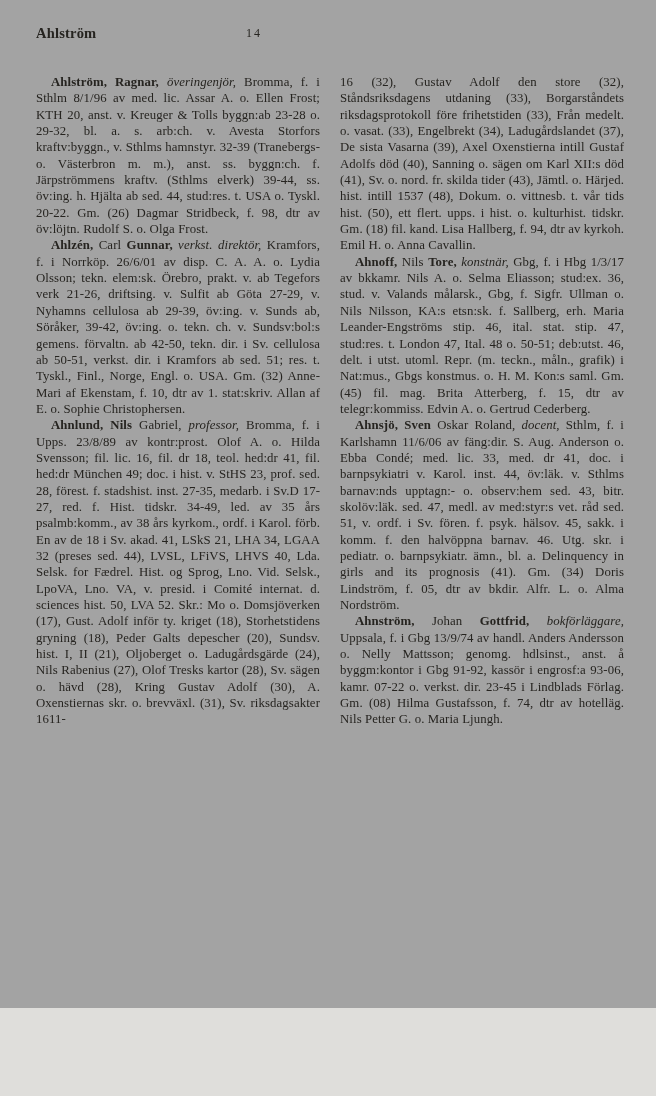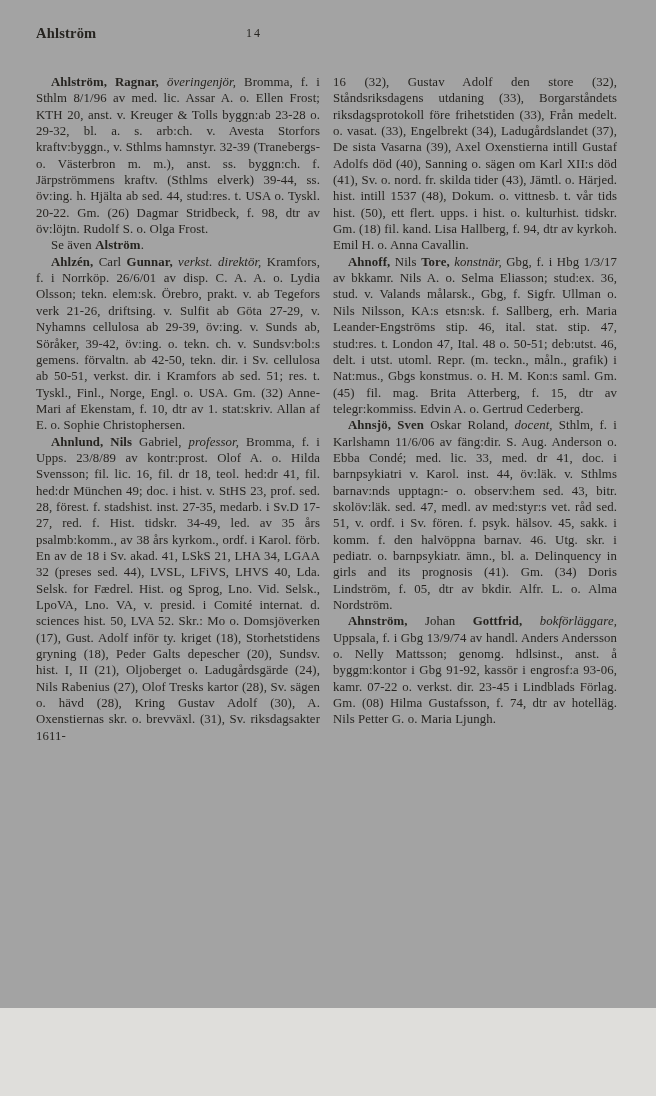--- a/index.html
+++ b/index.html
@@ -27,21 +27,21 @@
     letter-spacing: 0.2px;
   }
   .page-number {
     position: absolute;
     left: 210px; top: 2px;
     font-size: 12px;
     letter-spacing: 2px;
   }
   .columns {
     display: flex;
-    gap: 13px;
+    gap: 20px;
     margin-top: 14px;
   }
   .col {
     width: 284px;
     text-align: justify;
     font-size: 12.8px;
     line-height: 16.35px;
     letter-spacing: 0.1px;
     hyphens: none;
   }
@@ -54,21 +54,20 @@
 <body>
 
 <div class="page">
   <div class="header">
     <span class="running-head">Ahlström</span>
     <span class="page-number">14</span>
   </div>
   <div class="columns">
     <div class="col" id="col-left">
         <p class="para indent"><span class="b">Ahlström, Ragnar, </span><span class="i">överingenjör, </span><span>Bromma, f. i Sthlm 8/1/96 av med. lic. Assar A. o. Ellen Frost; KTH 20, anst. v. Kreuger &amp; Tolls byggn:ab 23-28 o. 29-32, bl. a. s. arb:ch. v. Avesta Storfors kraftv:byggn., v. Sthlms hamnstyr. 32-39 (Tranebergs- o. Västerbron m. m.), anst. ss. byggn:ch. f. Järpströmmens kraftv. (Sthlms elverk) 39-44, ss. öv:ing. h. Hjälta ab sed. 44, stud:res. t. USA o. Tyskl. 20-22. Gm. (26) Dagmar Stridbeck, f. 98, dtr av öv:löjtn. Rudolf S. o. Olga Frost.</span></p>
-        <p class="para indent"><span>Se även </span><span class="b">Alström</span><span>.</span></p>
         <p class="para indent"><span class="b">Ahlzén, </span><span>Carl </span><span class="b">Gunnar, </span><span class="i">verkst. direktör, </span><span>Kramfors, f. i Norrköp. 26/6/01 av disp. C. A. A. o. Lydia Olsson; tekn. elem:sk. Örebro, prakt. v. ab Tegefors verk 21-26, driftsing. v. Sulfit ab Göta 27-29, v. Nyhamns cellulosa ab 29-39, öv:ing. v. Sunds ab, Söråker, 39-42, öv:ing. o. tekn. ch. v. Sundsv:bol:s gemens. förvaltn. ab 42-50, tekn. dir. i Sv. cellulosa ab 50-51, verkst. dir. i Kramfors ab sed. 51; res. t. Tyskl., Finl., Norge, Engl. o. USA. Gm. (32) Anne-Mari af Ekenstam, f. 10, dtr av 1. stat:skriv. Allan af E. o. Sophie Christophersen.</span></p>
         <p class="para indent"><span class="b">Ahnlund, Nils </span><span>Gabriel, </span><span class="i">professor, </span><span>Bromma, f. i Upps. 23/8/89 av kontr:prost. Olof A. o. Hilda Svensson; fil. lic. 16, fil. dr 18, teol. hed:dr 41, fil. hed:dr München 49; doc. i hist. v. StHS 23, prof. sed. 28, förest. f. stadshist. inst. 27-35, medarb. i Sv.D 17-27, red. f. Hist. tidskr. 34-49, led. av 35 års psalmb:komm., av 38 års kyrkom., ordf. i Karol. förb. En av de 18 i Sv. akad. 41, LSkS 21, LHA 34, LGAA 32 (preses sed. 44), LVSL, LFiVS, LHVS 40, Lda. Selsk. for Fædrel. Hist. og Sprog, Lno. Vid. Selsk., LpoVA, Lno. VA, v. presid. i Comité internat. d. sciences hist. 50, LVA 52. Skr.: Mo o. Domsjöverken (17), Gust. Adolf inför ty. kriget (18), Storhetstidens gryning (18), Peder Galts depescher (20), Sundsv. hist. I, II (21), Oljoberget o. Ladugårdsgärde (24), Nils Rabenius (27), Olof Tresks kartor (28), Sv. sägen o. hävd (28), Kring Gustav Adolf (30), A. Oxenstiernas skr. o. brevväxl. (31), Sv. riksdagsakter 1611-</span></p>
       </div>
     <div class="col" id="col-right">
         <p class="para"><span>16 (32), Gustav Adolf den store (32), Ståndsriksdagens utdaning (33), Borgarståndets riksdagsprotokoll före frihetstiden (33), Från medelt. o. vasat. (33), Engelbrekt (34), Ladugårdslandet (37), De sista Vasarna (39), Axel Oxenstierna intill Gustaf Adolfs död (40), Sanning o. sägen om Karl XII:s död (41), Sv. o. nord. fr. skilda tider (43), Jämtl. o. Härjed. hist. intill 1537 (48), Dokum. o. vittnesb. t. vår tids hist. (50), ett flert. upps. i hist. o. kulturhist. tidskr. Gm. (18) fil. kand. Lisa Hallberg, f. 94, dtr av kyrkoh. Emil H. o. Anna Cavallin.</span></p>
         <p class="para indent"><span class="b">Ahnoff, </span><span>Nils </span><span class="b">Tore, </span><span class="i">konstnär, </span><span>Gbg, f. i Hbg 1/3/17 av bkkamr. Nils A. o. Selma Eliasson; stud:ex. 36, stud. v. Valands målarsk., Gbg, f. Sigfr. Ullman o. Nils Nilsson, KA:s etsn:sk. f. Sallberg, erh. Maria Leander-Engströms stip. 46, ital. stat. stip. 47, stud:res. t. London 47, Ital. 48 o. 50-51; deb:utst. 46, delt. i utst. utoml. Repr. (m. teckn., måln., grafik) i Nat:mus., Gbgs konstmus. o. H. M. Kon:s saml. Gm. (45) fil. mag. Brita Atterberg, f. 15, dtr av telegr:kommiss. Edvin A. o. Gertrud Cederberg.</span></p>
         <p class="para indent"><span class="b">Ahnsjö, Sven </span><span>Oskar Roland, </span><span class="i">docent, </span><span>Sthlm, f. i Karlshamn 11/6/06 av fäng:dir. S. Aug. Anderson o. Ebba Condé; med. lic. 33, med. dr 41, doc. i barnpsykiatri v. Karol. inst. 44, öv:läk. v. Sthlms barnav:nds upptagn:- o. observ:hem sed. 43, bitr. skolöv:läk. sed. 47, medl. av med:styr:s vet. råd sed. 51, v. ordf. i Sv. fören. f. psyk. hälsov. 45, sakk. i komm. f. den halvöppna barnav. 46. Utg. skr. i pediatr. o. barnpsykiatr. ämn., bl. a. Delinquency in girls and its prognosis (41). Gm. (34) Doris Lindström, f. 05, dtr av bkdir. Alfr. L. o. Alma Nordström.</span></p>
         <p class="para indent"><span class="b">Ahnström, </span><span>Johan </span><span class="b">Gottfrid, </span><span class="i">bokförläggare, </span><span>Uppsala, f. i Gbg 13/9/74 av handl. Anders Andersson o. Nelly Mattsson; genomg. hdlsinst., anst. å byggm:kontor i Gbg 91-92, kassör i engrosf:a 93-06, kamr. 07-22 o. verkst. dir. 23-45 i Lindblads Förlag. Gm. (08) Hilma Gustafsson, f. 74, dtr av hotelläg. Nils Petter G. o. Maria Ljungh.</span></p>
       </div>
   </div>

